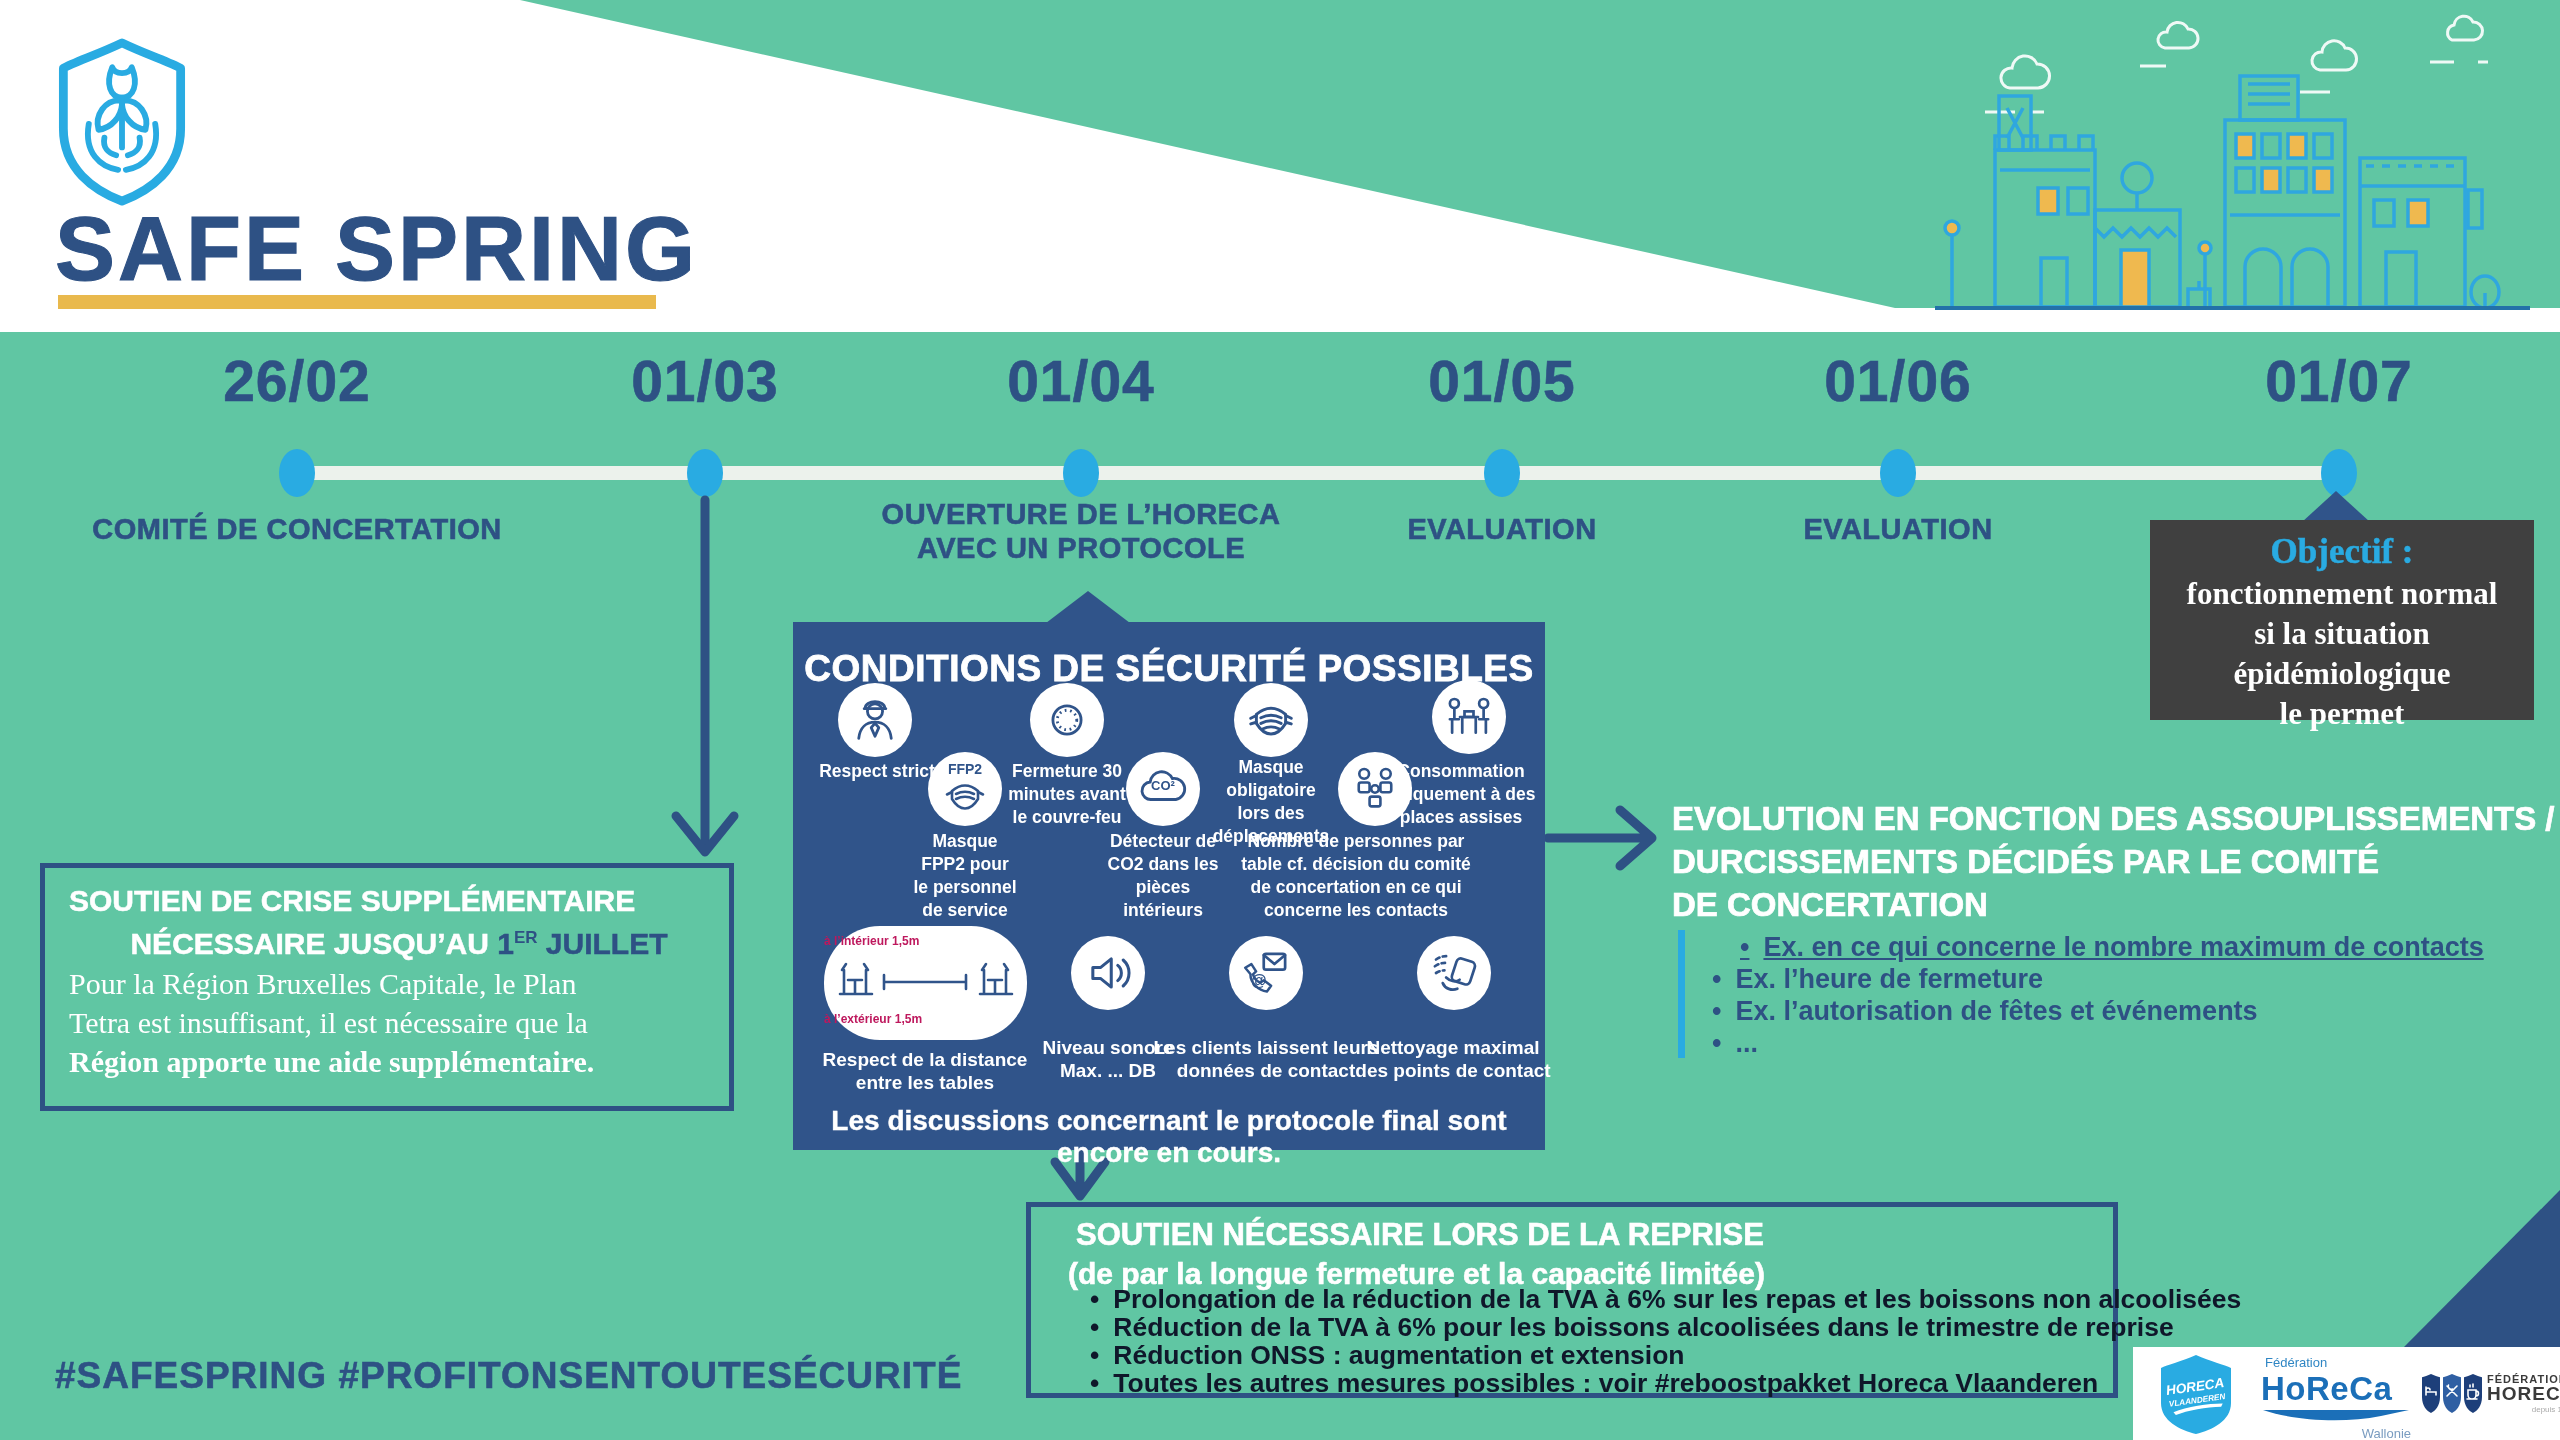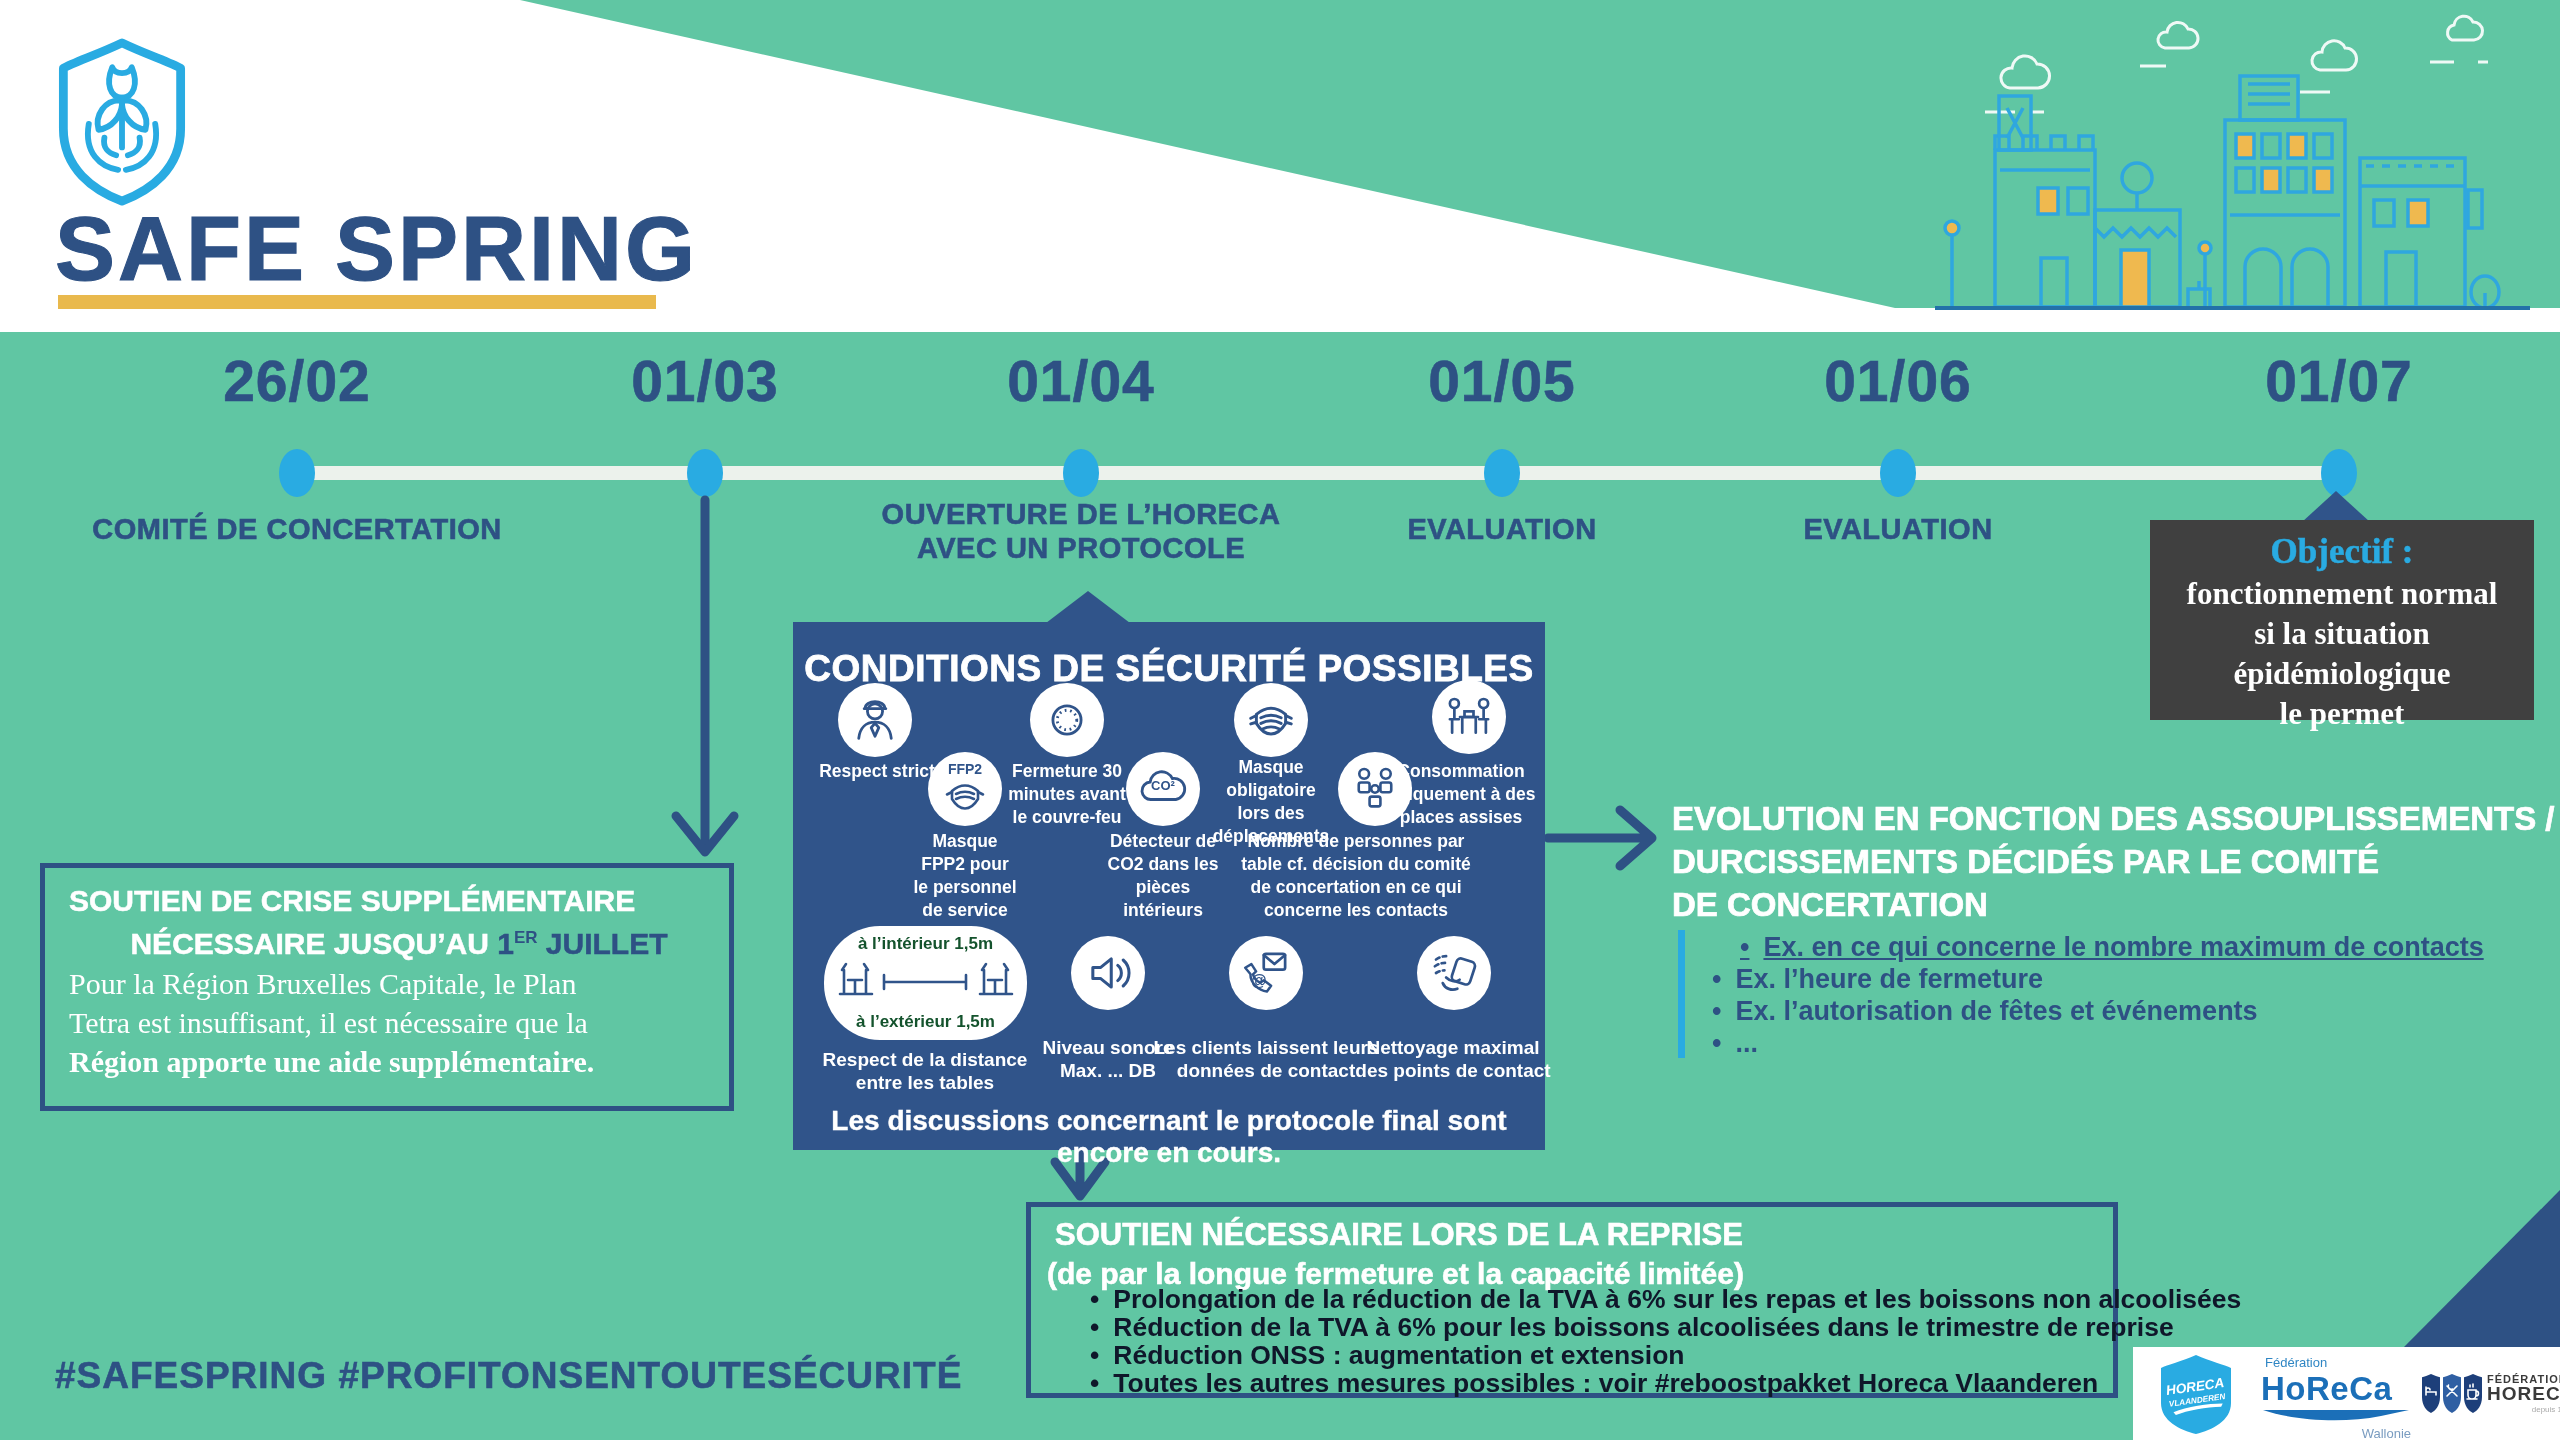--- a/index.html
+++ b/index.html
@@ -26,21 +26,21 @@
      border-right:34px solid transparent;border-bottom:31px solid #30548A;}
   
   .outline-box{border:5px solid #2E5184;}
   
   #panel{left:793px;top:622px;width:752px;height:528px;background:#30548A;}
   #panel-pointer{left:1046px;top:591px;width:0;height:0;border-left:42px solid transparent;
      border-right:42px solid transparent;border-bottom:32px solid #30548A;}
   .picon{position:absolute;background:#fff;border-radius:50%;display:flex;align-items:center;justify-content:center;}
   .plabel{position:absolute;color:#fff;font-weight:700;text-align:center;font-size:17.5px;line-height:23px;white-space:pre-line;}
   .pill{position:absolute;background:#fff;border-radius:56px;}
-  .pill-txt{position:absolute;color:#14532d;font-weight:700;font-size:17px;width:100%;text-align:center;}
+  .pill-txt{position:absolute;color:#be185d;font-weight:700;font-size:12px;width:100%;}
   svg.icon{display:block;}
   .badge{position:absolute;width:100%;text-align:center;color:#30548A;font-weight:700;}
   
   .bullet{position:absolute;font-size:27px;color:#2E5184;font-weight:600;}
   .bullet::before{content:"•";margin-right:14px;}
   .bbullet{position:absolute;font-size:26.5px;color:#0f172a;font-weight:600;}
   .bbullet::before{content:"•";margin-right:14px;}
   
   #logo-strip{left:2133px;top:1347px;width:427px;height:93px;background:#fff;}
   #corner-triangle{left:2404px;top:1190px;width:156px;height:157px;background:#2E5184;
@@ -310,21 +310,21 @@
 
   <div class="abs white b" style="left:1672px;top:800px;font-size:33px;-webkit-text-stroke:.7px #fff;">EVOLUTION EN FONCTION DES ASSOUPLISSEMENTS /</div>
   <div class="abs white b" style="left:1672px;top:843px;font-size:33px;-webkit-text-stroke:.7px #fff;">DURCISSEMENTS DÉCIDÉS PAR LE COMITÉ</div>
   <div class="abs white b" style="left:1672px;top:886px;font-size:33px;-webkit-text-stroke:.7px #fff;">DE CONCERTATION</div>
   <div class="abs" style="left:1678px;top:930px;width:7px;height:128px;background:#29ABE2;"></div>
   <div class="bullet" style="left:1740px;top:932px;text-decoration:underline;">Ex. en ce qui concerne le nombre maximum de contacts</div>
   <div class="bullet" style="left:1712px;top:964px;">Ex. l’heure de fermeture</div>
   <div class="bullet" style="left:1712px;top:996px;">Ex. l’autorisation de fêtes et événements</div>
   <div class="bullet" style="left:1712px;top:1028px;">...</div>
 
-  <div class="abs outline-box" style="left:1026px;top:1202px;width:1092px;height:196px;box-sizing:border-box;">
+  <div class="abs outline-box" style="left:1026px;top:1202px;width:1092px;height:196px;box-sizing:border-box;padding-left:21px;">
     <div class="white b" style="margin:10px 0 0 24px;font-size:31px;-webkit-text-stroke:.6px #fff;">SOUTIEN NÉCESSAIRE LORS DE LA REPRISE</div>
     <div class="white b" style="margin:4px 0 0 16px;font-size:30px;-webkit-text-stroke:.6px #fff;">(de par la longue fermeture et la capacité limitée)</div>
   </div>
   <div class="bbullet" style="left:1090px;top:1284px;">Prolongation de la réduction de la TVA à 6% sur les repas et les boissons non alcoolisées</div>
   <div class="bbullet" style="left:1090px;top:1312px;">Réduction de la TVA à 6% pour les boissons alcoolisées dans le trimestre de reprise</div>
   <div class="bbullet" style="left:1090px;top:1340px;">Réduction ONSS : augmentation et extension</div>
   <div class="bbullet" style="left:1090px;top:1368px;">Toutes les autres mesures possibles : voir #reboostpakket Horeca Vlaanderen</div>
 
   <div class="abs navy heavy2" style="left:55px;top:1355px;font-size:37px;letter-spacing:1px;">#SAFESPRING #PROFITONSENTOUTESÉCURITÉ</div>
 

